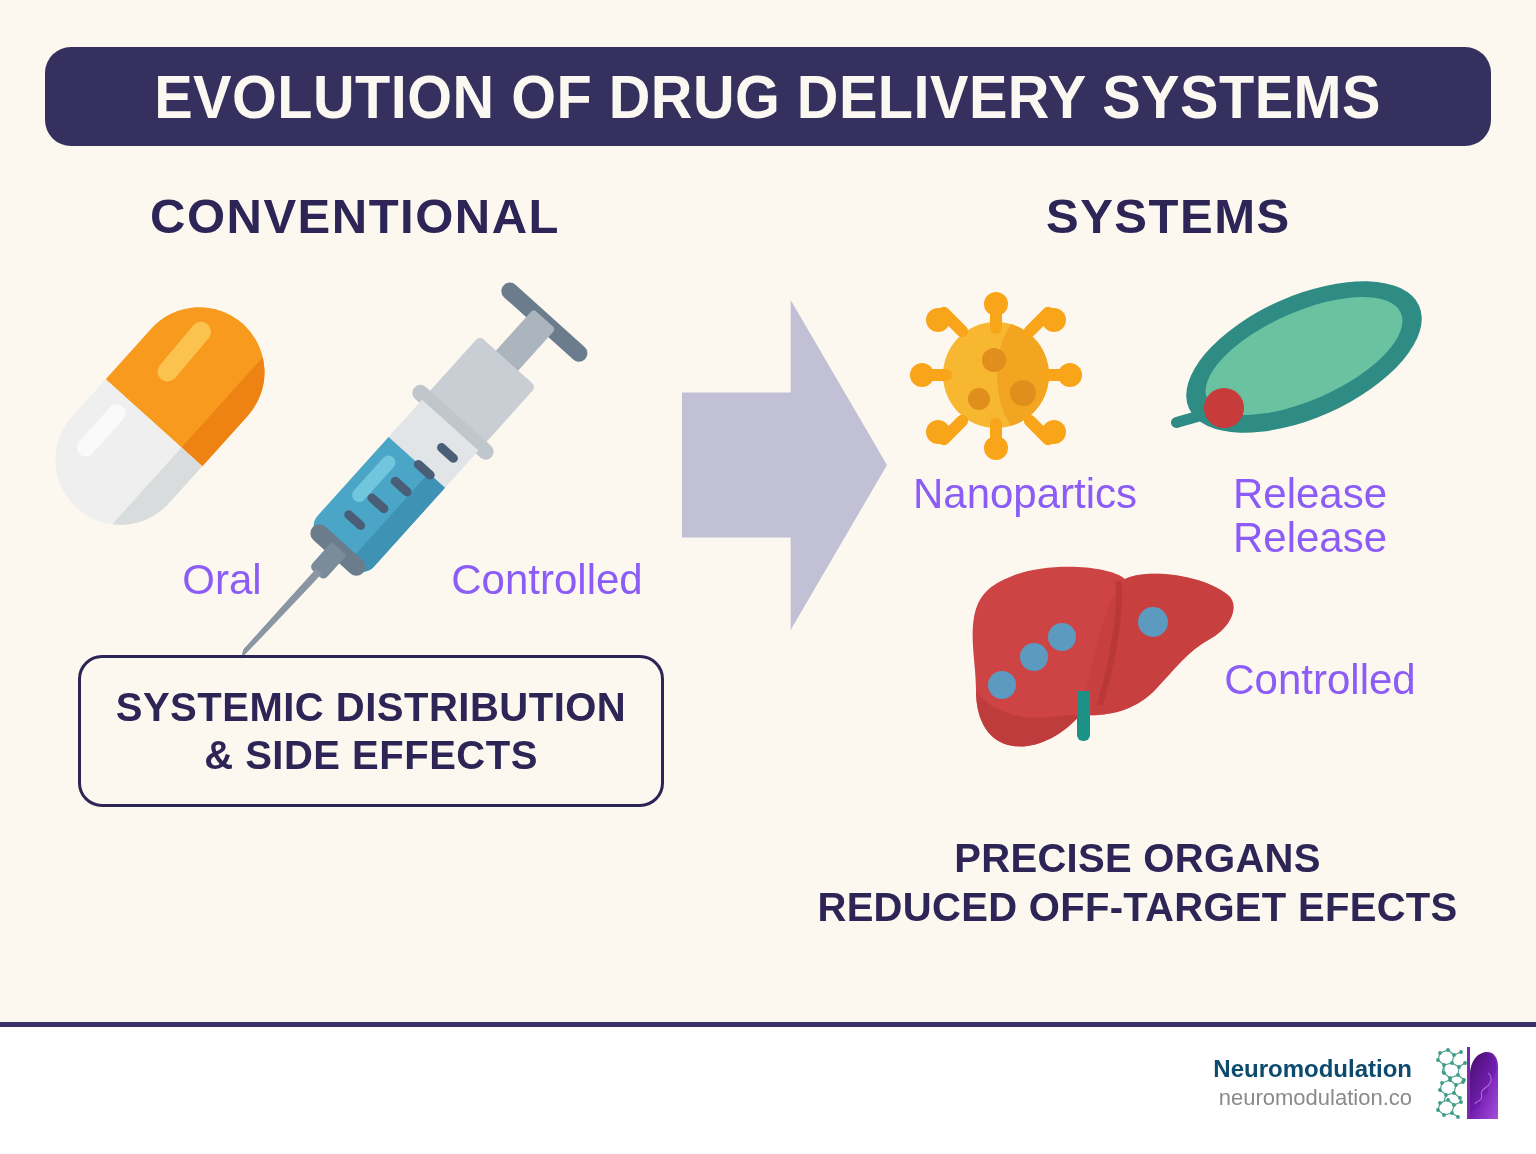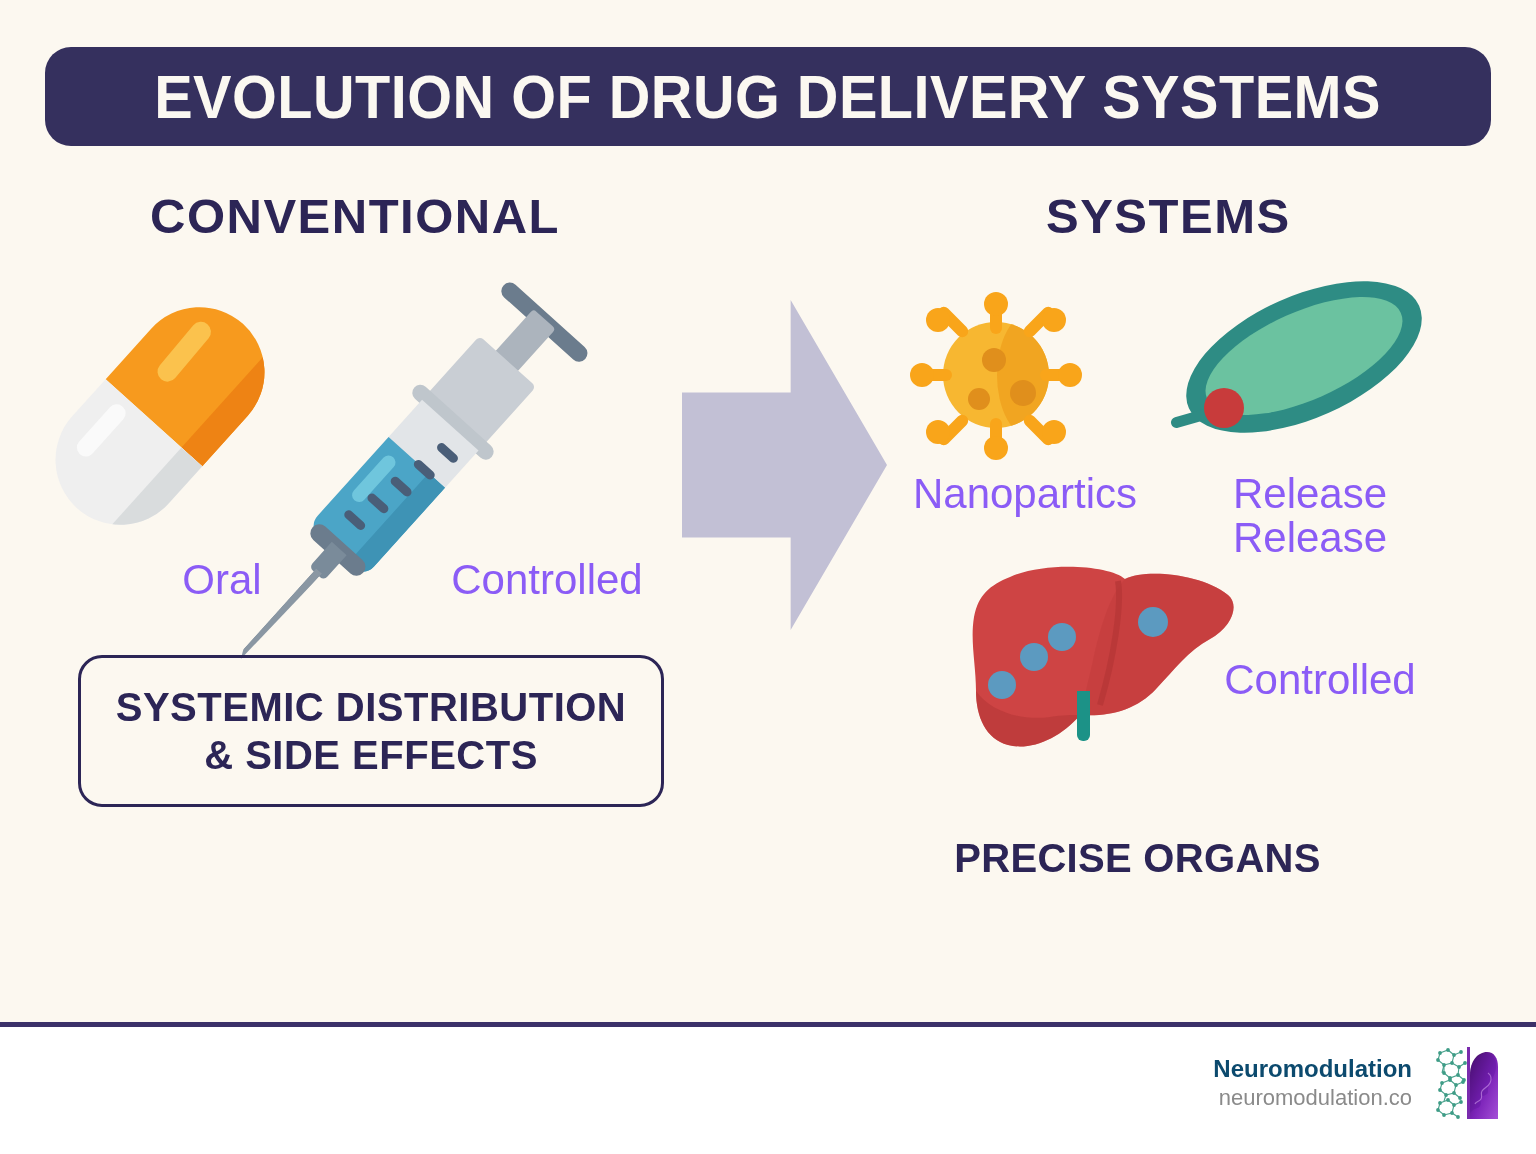--- a/index.html
+++ b/index.html
@@ -536,20 +536,21 @@
   <div class="outline-box">
     <div class="outline-box-text">
       <span>SYSTEMIC DISTRIBUTION</span><br>
       <span>&amp; SIDE EFFECTS</span>
     </div>
   </div>
 
   <div class="statement">
     <br>
     <span>PRECISE ORGANS</span><br>
+    <span>REDUCED OFF-TARGET EFECTS</span>
   </div>
 
   <div class="divider-line"></div>
   <div class="footer-area"></div>
 
   <div class="footer-inner">
     <div class="footer-brand-text">
       <div class="footer-brand-name">Neuromodulation</div>
       <div class="footer-brand-url">neuromodulation.co</div>
     </div>

